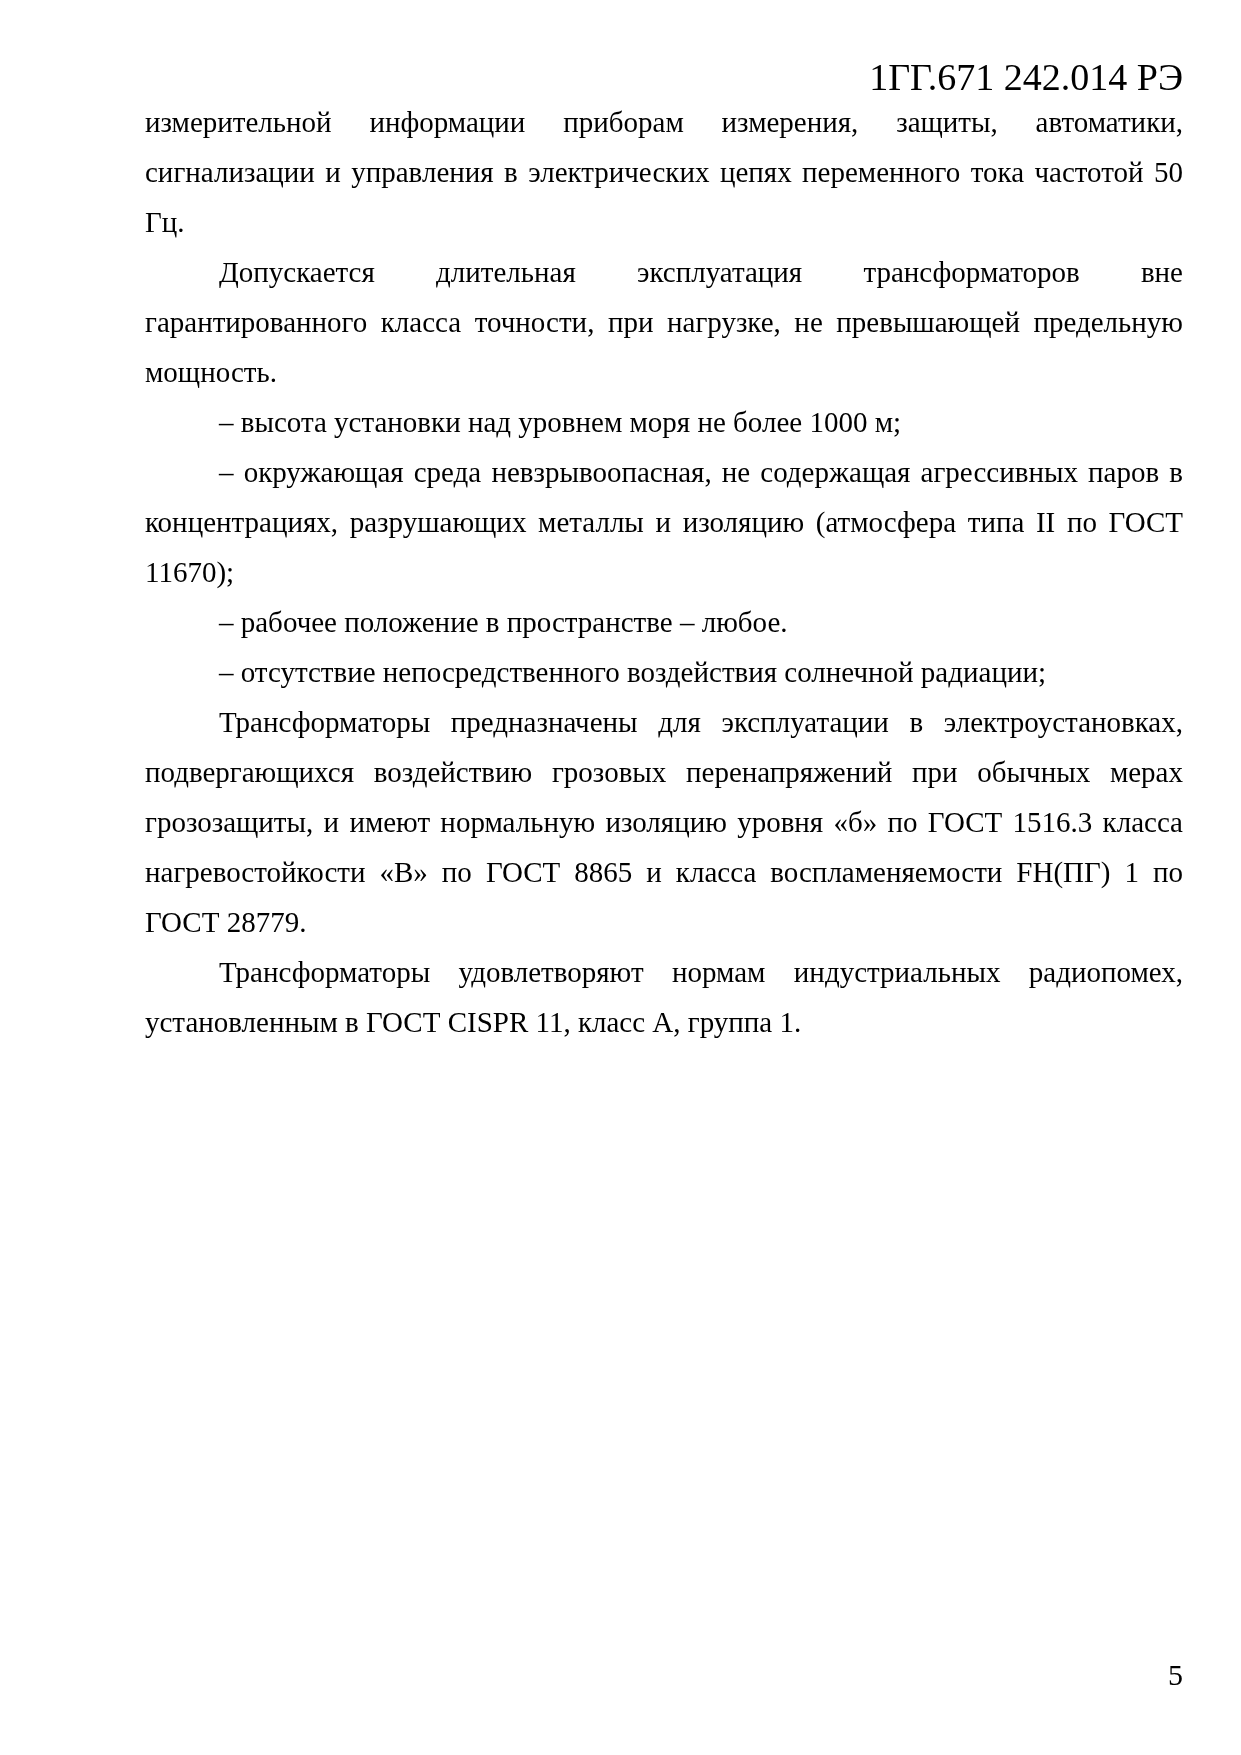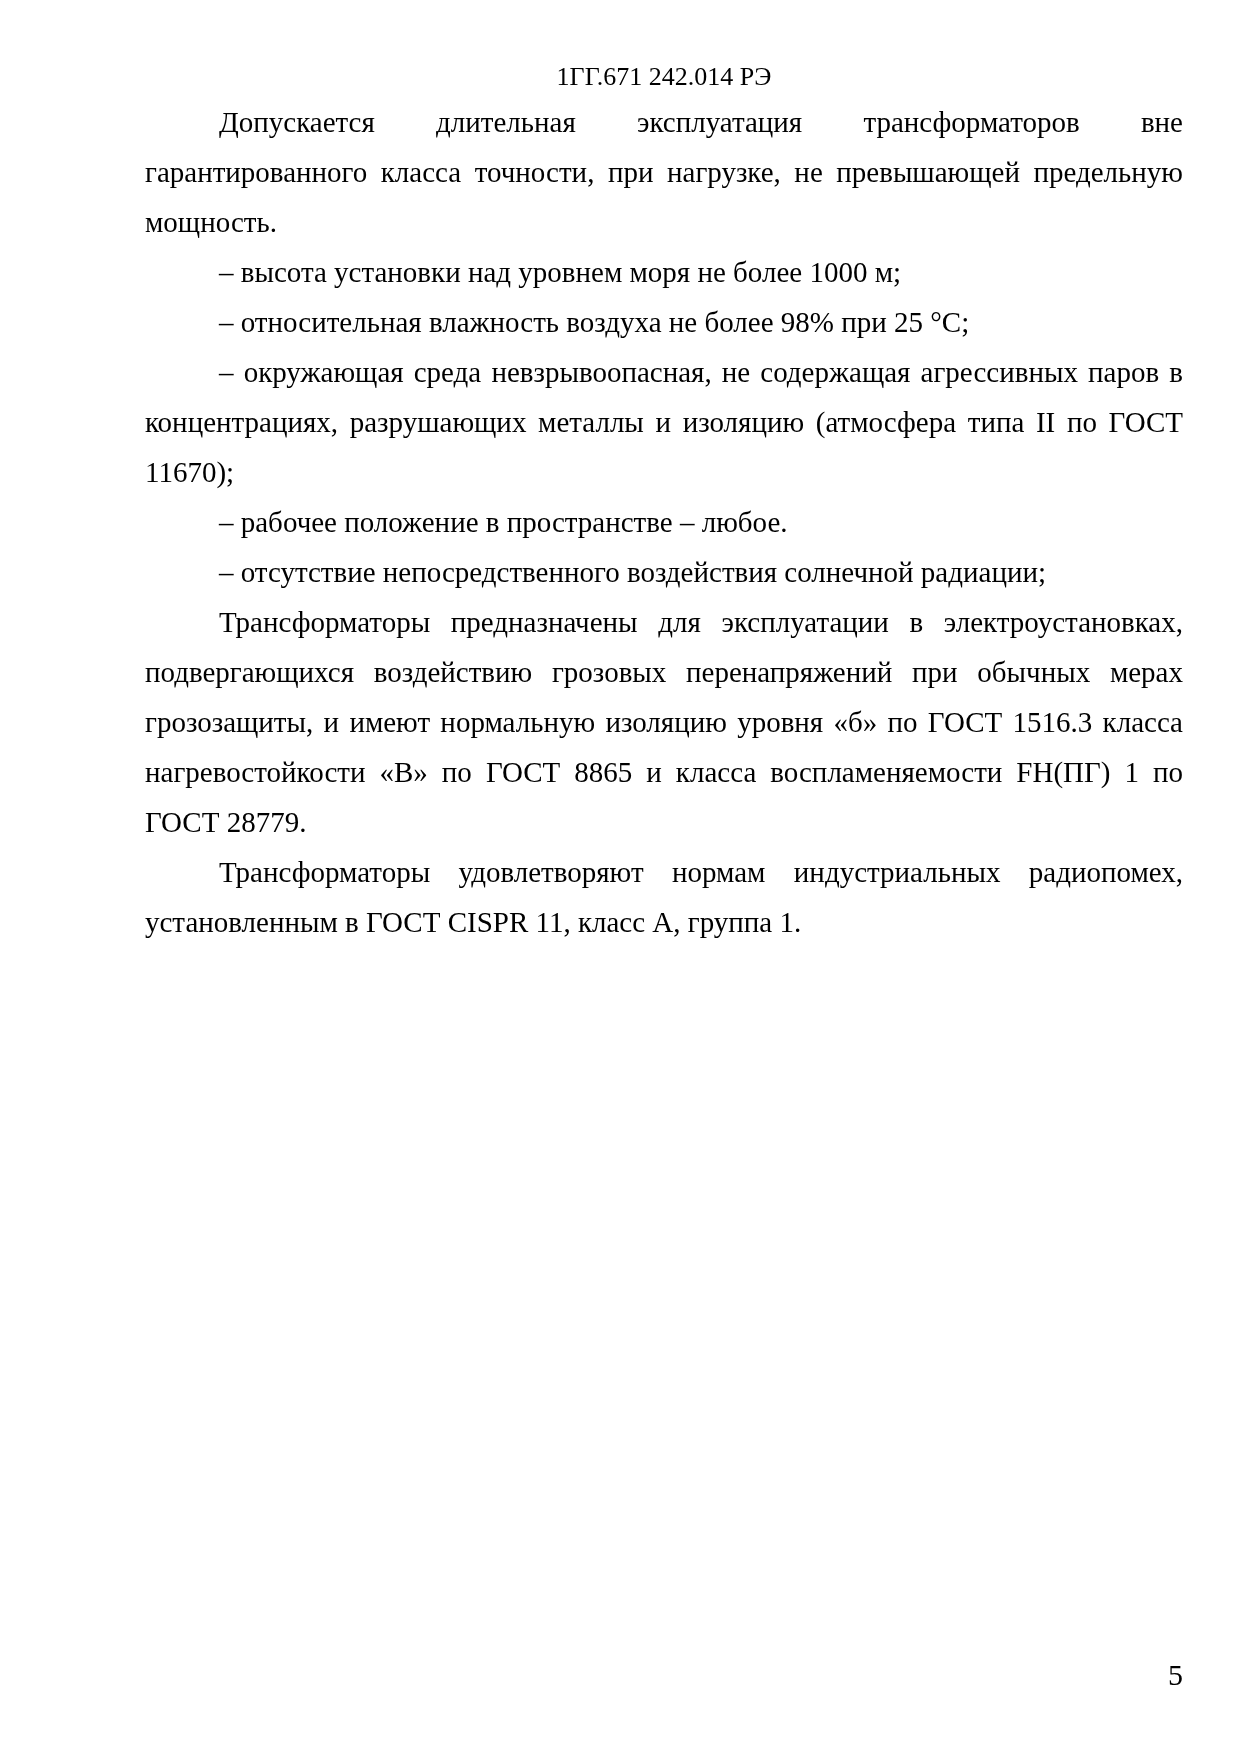--- a/index.html
+++ b/index.html
@@ -11,22 +11,22 @@
       background: #ffffff;
       color: #000000;
       font-family: "Liberation Serif", "DejaVu Serif", serif;
       overflow: hidden;
     }
     .doc-header {
       position: absolute;
       top: 58px;
       left: 145px;
       right: 58px;
-      text-align: center;
-      font-size: 26px;
+      text-align: right;
+      font-size: 38px;
       line-height: 38px;
       white-space: nowrap;
     }
     .page-body {
       position: absolute;
       top: 97px;
       left: 145px;
       width: 1038px;
     }
     .page-body p {
@@ -52,23 +52,23 @@
     }
   </style>
 </head>
 <body>
 
 <div class="page">
 
   <div class="doc-header">1ГГ.671 242.014 РЭ</div>
 
   <div class="page-body">
+    <p class="continuation">измерительной информации приборам измерения, защиты, автоматики, сигнализации и управления в электрических цепях переменного тока частотой 50 Гц.</p>
     <p class="indented">Допускается длительная эксплуатация трансформаторов вне гарантированного класса точности, при нагрузке, не превышающей предельную мощность.</p>
     <p class="list-item">– высота установки над уровнем моря не более 1000 м;</p>
-    <p class="list-item">– относительная влажность воздуха не более 98% при 25 °С;</p>
     <p class="list-item">– окружающая среда невзрывоопасная, не содержащая агрессивных паров в концентрациях, разрушающих металлы и изоляцию (атмосфера типа II по ГОСТ 11670);</p>
     <p class="list-item">– рабочее положение в пространстве – любое.</p>
     <p class="list-item">– отсутствие непосредственного воздействия солнечной радиации;</p>
     <p class="indented">Трансформаторы предназначены для эксплуатации в электроустановках, подвергающихся воздействию грозовых перенапряжений при обычных мерах грозозащиты, и имеют нормальную изоляцию уровня «б» по ГОСТ 1516.3 класса нагревостойкости «В» по ГОСТ 8865 и класса воспламеняемости FH(ПГ) 1 по ГОСТ 28779.</p>
     <p class="indented">Трансформаторы удовлетворяют нормам индустриальных радиопомех, установленным в ГОСТ CISPR 11, класс А, группа 1.</p>
   </div>
 
   <div class="page-number">5</div>
 
 </div>

